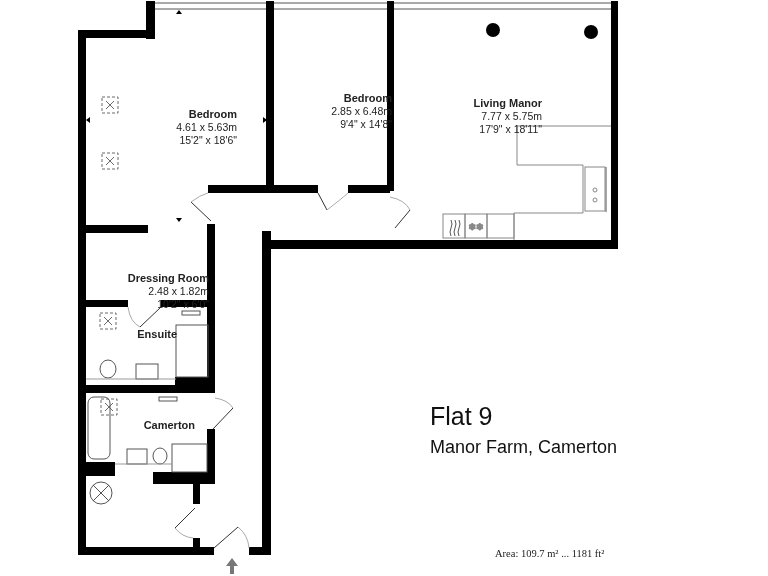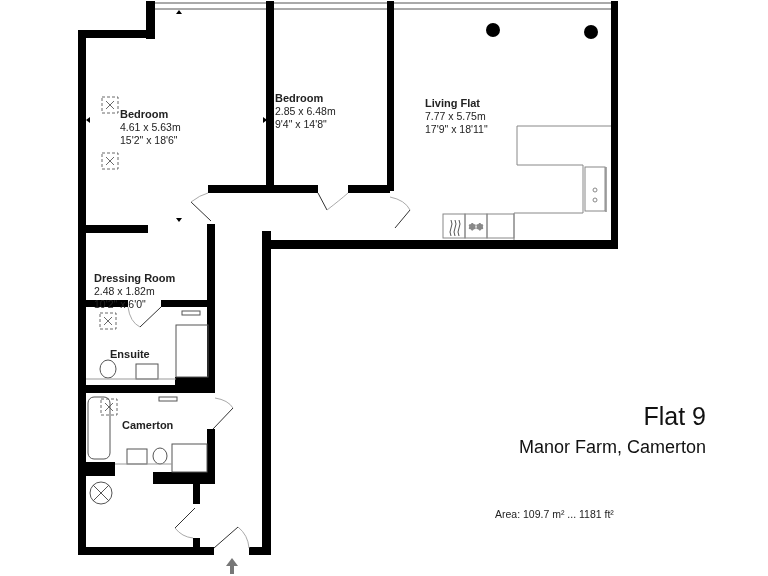--- a/index.html
+++ b/index.html
@@ -1,24 +1,24 @@
 <!DOCTYPE html>
 <html><head>
 <meta charset="utf-8">
 <style>
   html, body { margin:0; padding:0; background:#ffffff; }
   body { width:768px; height:576px; position:relative; overflow:hidden;
          font-family:"Liberation Sans", sans-serif; }
   #plan { position:absolute; left:0; top:0; }
-  .lbl { position:absolute; text-align:left; color:#222; line-height:13px; font-size:10.5px; }
+  .lbl { position:absolute; text-align:right; color:#222; line-height:13px; font-size:10.5px;padding-left:7px; }
   .lbl .nm { font-weight:bold; font-size:11px; }
-  .title { position:absolute; left:430px; width:276px; text-align:right; color:#111; }
+  .title { position:absolute; left:430px; width:276px; text-align:left; color:#111; }
   .t1 { top:402px; font-size:25px; }
   .t2 { top:437px; font-size:18px; }
-  .area { position:absolute; left:495px; top:508px; font-size:10.5px; color:#222; }
+  .area { position:absolute; left:495px; top:548px; font-size:10.5px; color:#222;font-family:Liberation Serif, serif; }
 </style>
 </head>
 <body>
 
 <svg id="plan" width="768" height="576" viewBox="0 0 768 576">
 
   <g stroke="#555" stroke-width="1" fill="none">
     <line x1="155" y1="3" x2="612" y2="3"></line>
       <line x1="155" y1="9" x2="612" y2="9"></line>
     <line x1="84" y1="31" x2="148" y2="31"></line>
@@ -129,30 +129,30 @@
   <div class="nm">Bedroom</div>
   <div>4.61 x 5.63m</div>
   <div>15'2" x 18'6"</div>
 </div>
 <div class="lbl" style="left:275px;top:92px;width:110px;">
   <div class="nm">Bedroom</div>
   <div>2.85 x 6.48m</div>
   <div>9'4" x 14'8"</div>
 </div>
 <div class="lbl" style="left:425px;top:97px;width:110px;">
-  <div class="nm">Living Flat</div>
+  <div class="nm">Living Manor</div>
   <div>7.77 x 5.75m</div>
   <div>17'9" x 18'11"</div>
 </div>
 <div class="lbl" style="left:94px;top:272px;width:108px;">
   <div class="nm">Dressing Room</div>
   <div>2.48 x 1.82m</div>
   <div>10'2" x 6'0"</div>
 </div>
-<div class="lbl" style="left:110px;top:348px;width:60px;">
+<div class="lbl" style="left:110px;top:328px;width:60px;">
   <div class="nm">Ensuite</div>
 </div>
 <div class="lbl" style="left:122px;top:419px;width:66px;">
   <div class="nm">Camerton</div>
 </div>
 
 <div class="title t1">Flat 9</div>
 <div class="title t2">Manor Farm, Camerton</div>
 <div class="area">Area: 109.7 m² ... 1181 ft²</div>
 

